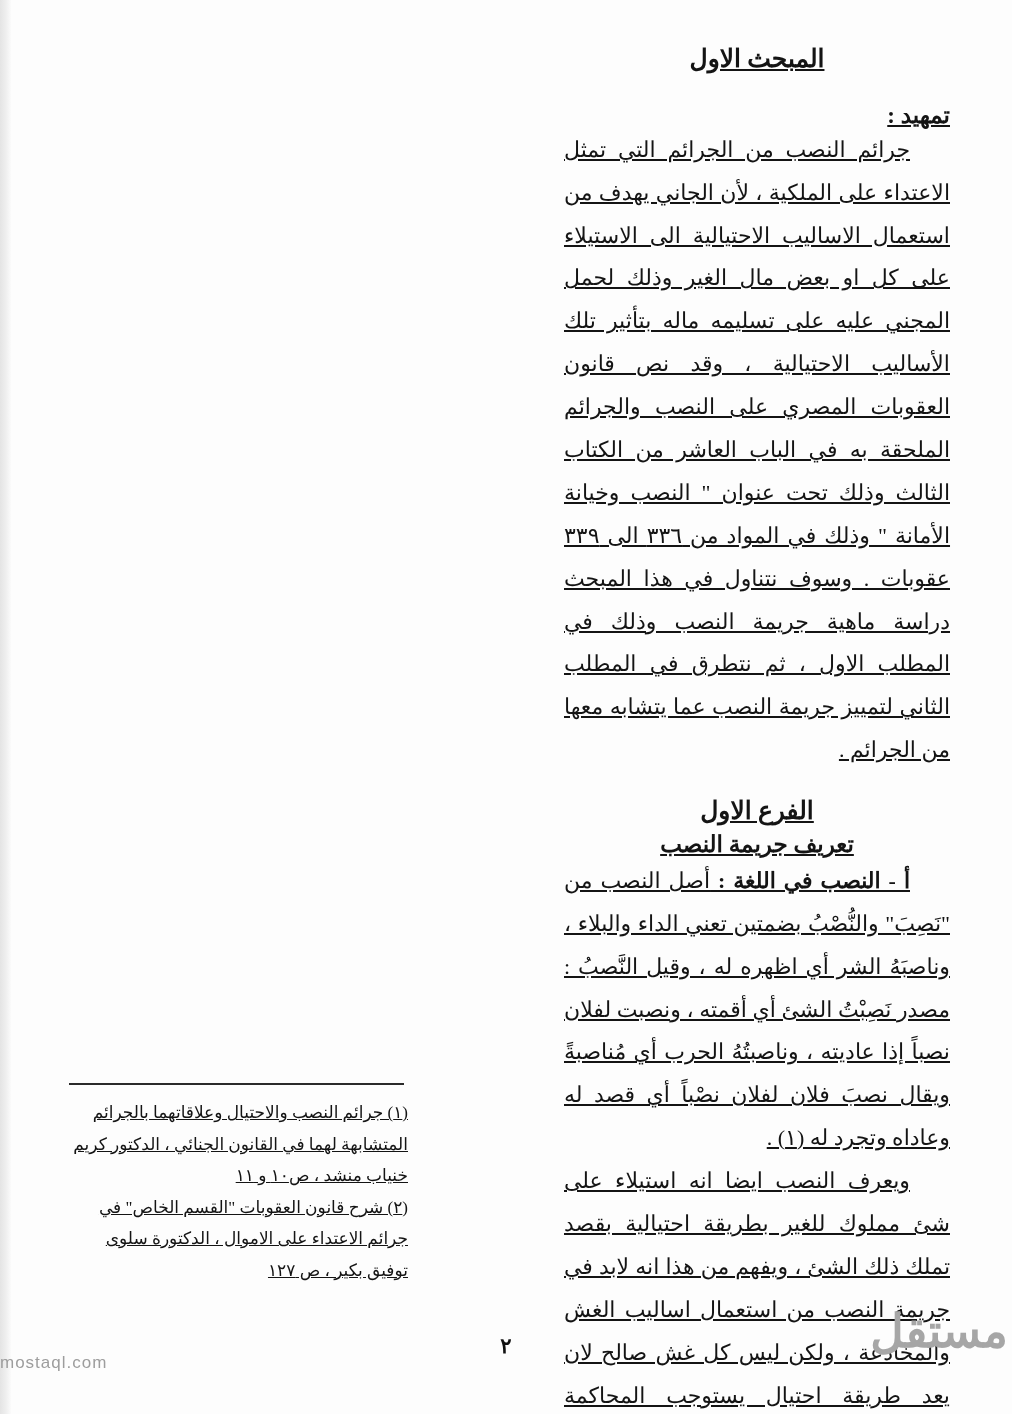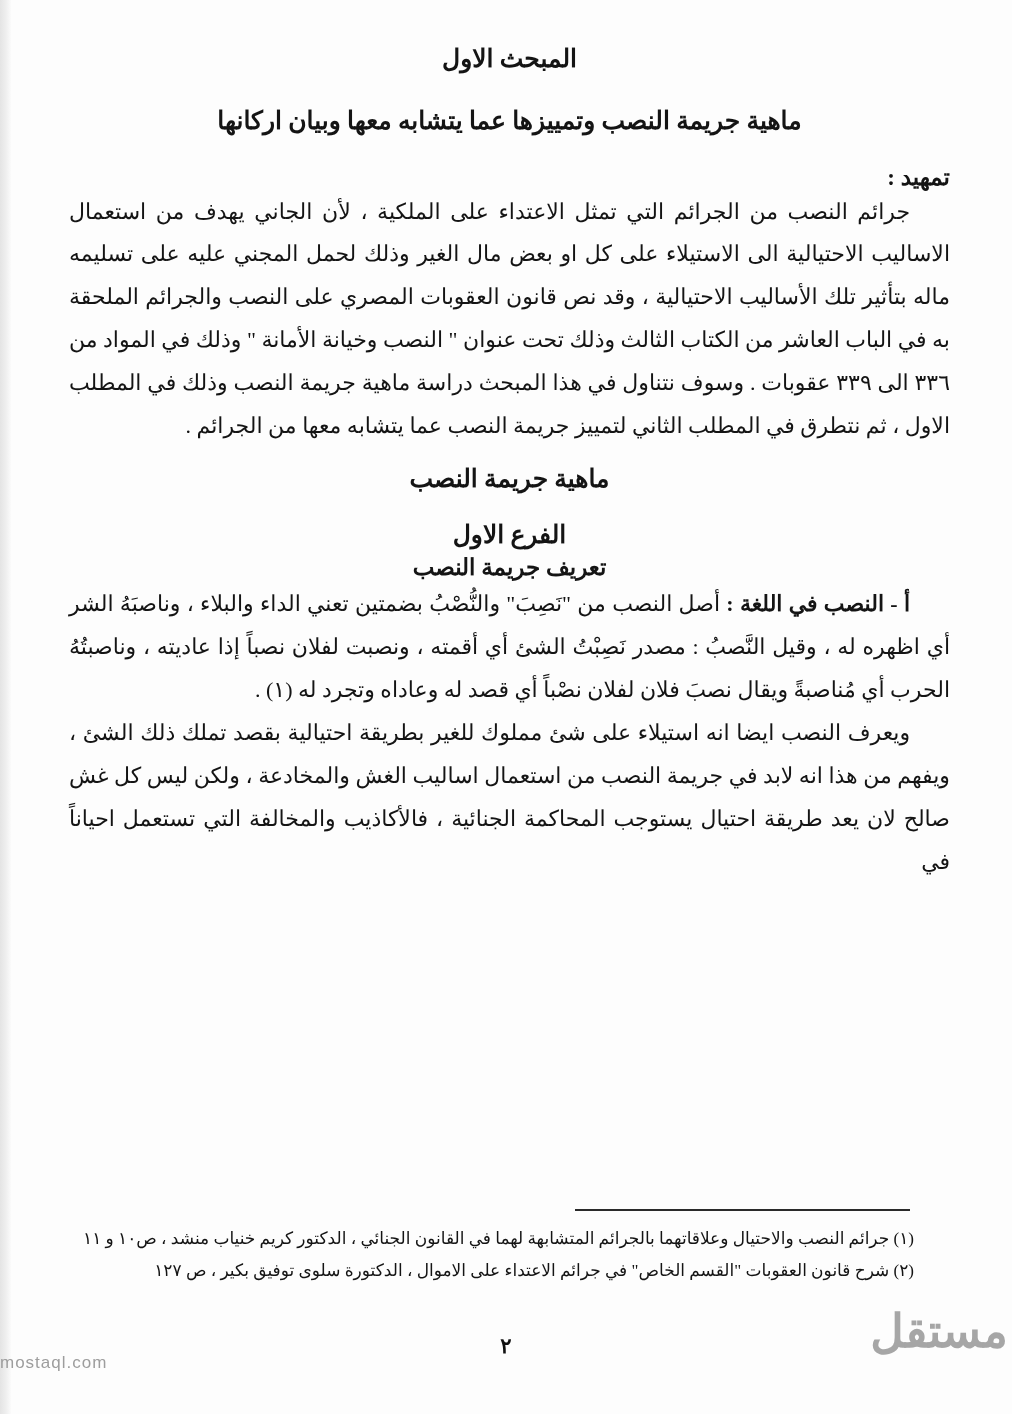--- a/index.html
+++ b/index.html
@@ -20,22 +20,23 @@
     position: absolute;
     left: 0; top: 0; bottom: 0;
     width: 11px;
     background: linear-gradient(90deg, #e4e4e4 0%, #efefef 55%, #fbfbfb 100%);
   }
 
   .page {
     position: absolute;
     top: 0; right: 0; bottom: 0; left: 11px;
     display: flex;
-    flex-direction: column;
+    flex-direction: row;
     direction: rtl;
+    text-decoration: underline;
   }
 
   .content { padding: 30px 62px 0 58px; }
 
   .h-center {
     text-align: center;
     font-weight: bold;
     font-size: 25px;
     line-height: 1.35;
     margin: 0;
@@ -122,28 +123,26 @@
 </head>
 <body>
 
 <div class="scan-edge"></div>
 
 <div class="page">
   <div class="content">
 
     <div class="h-center doc-title">المبحث الاول</div>
 
-    <div class="h-center doc-subtitle">ماهية جريمة النصب وتمييزها عما يتشابه معها وبيان اركانها</div>
 
     <div class="preface">تمهيد :</div>
 
     <p class="body intro">جرائم النصب من الجرائم التي تمثل الاعتداء على الملكية ، لأن الجاني يهدف من استعمال الاساليب الاحتيالية الى الاستيلاء على كل او بعض مال الغير وذلك لحمل المجني عليه على تسليمه ماله بتأثير تلك الأساليب الاحتيالية ، وقد نص قانون العقوبات المصري على النصب والجرائم الملحقة به في الباب العاشر من الكتاب الثالث وذلك تحت عنوان " النصب وخيانة الأمانة " وذلك في المواد من ٣٣٦ الى ٣٣٩ عقوبات . وسوف نتناول في هذا المبحث دراسة ماهية جريمة النصب وذلك في المطلب الاول ، ثم نتطرق في المطلب الثاني لتمييز جريمة النصب عما يتشابه معها من الجرائم .</p>
 
 
-    <div class="h-center sec1sub">ماهية جريمة النصب</div>
 
     <div class="h-center sec2">الفرع الاول</div>
 
     <div class="h-center sec2sub">تعريف جريمة النصب</div>
 
     <p class="body para-a">
       <span class="lead">أ - النصب في اللغة :</span>
       <span>أصل النصب من "نَصِبَ" والنُّصْبُ بضمتين تعني الداء والبلاء ، وناصبَهُ الشر أي اظهره له ، وقيل النَّصبُ : مصدر نَصِبْتُ الشئ أي أقمته ، ونصبت لفلان نصباً إذا عاديته ، وناصبتُهُ الحرب أي مُناصبةً ويقال نصبَ فلان لفلان نصْباً أي قصد له وعاداه وتجرد له (١) .</span>
     </p>
 

